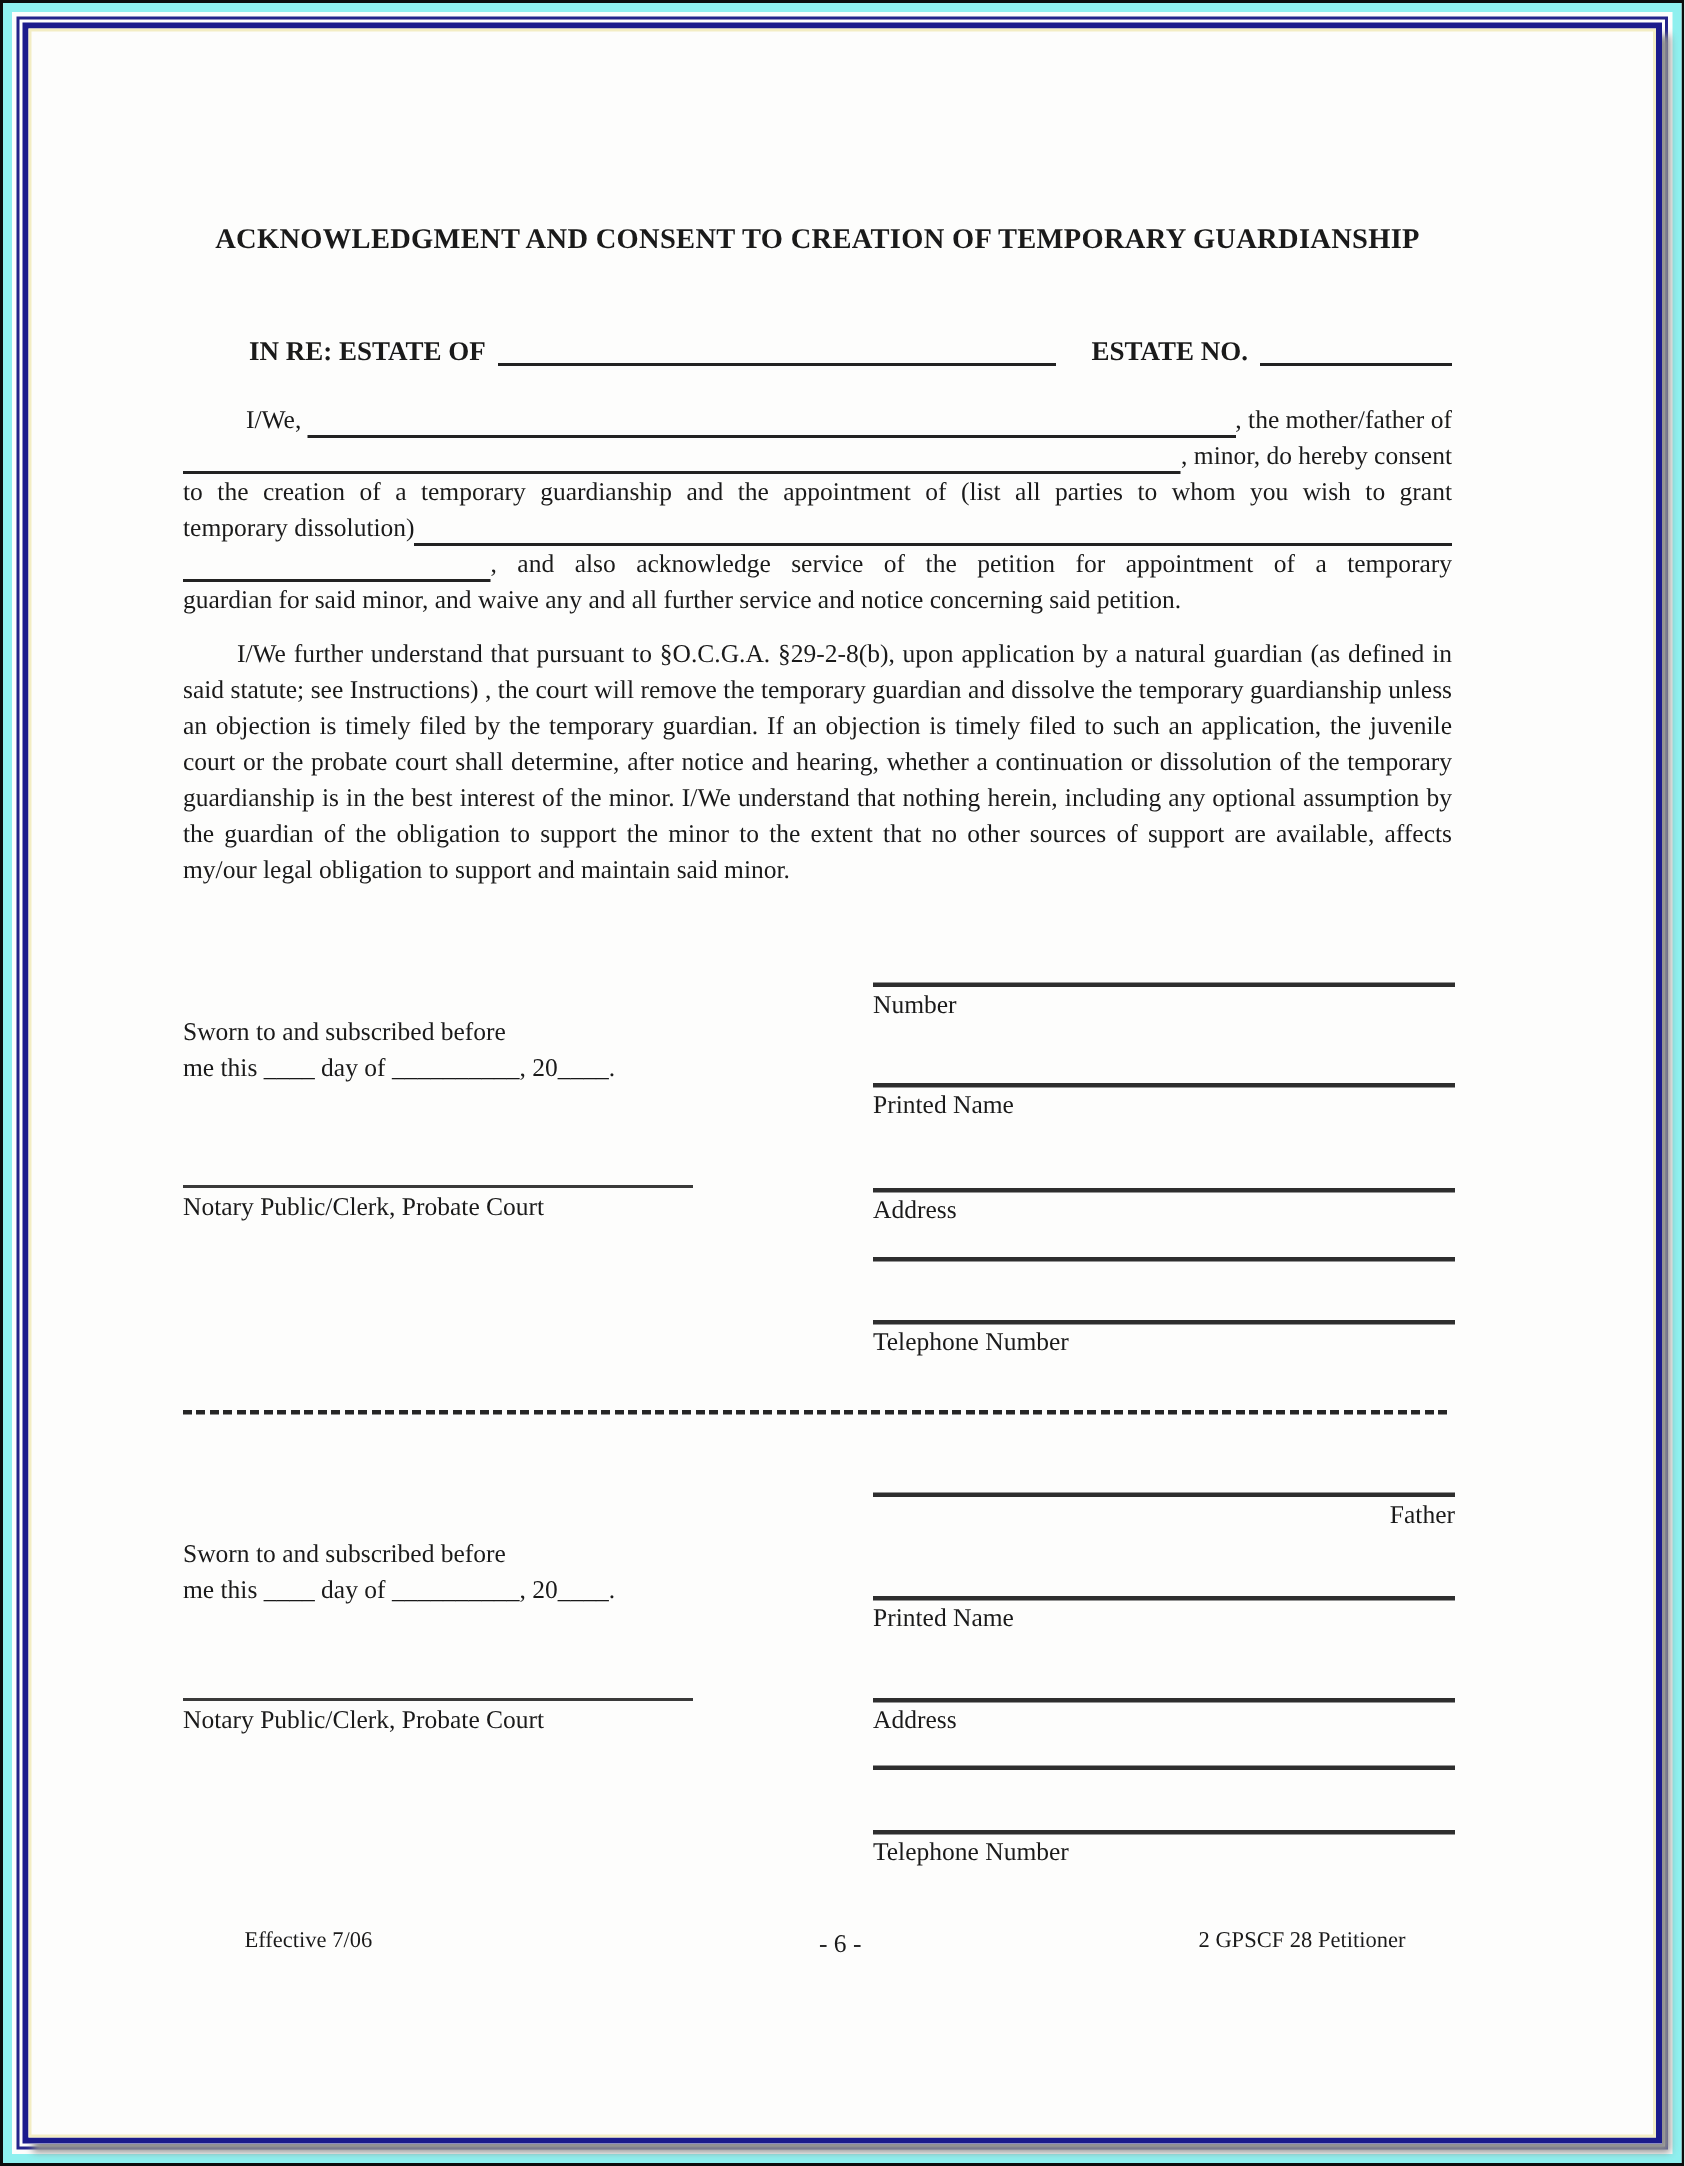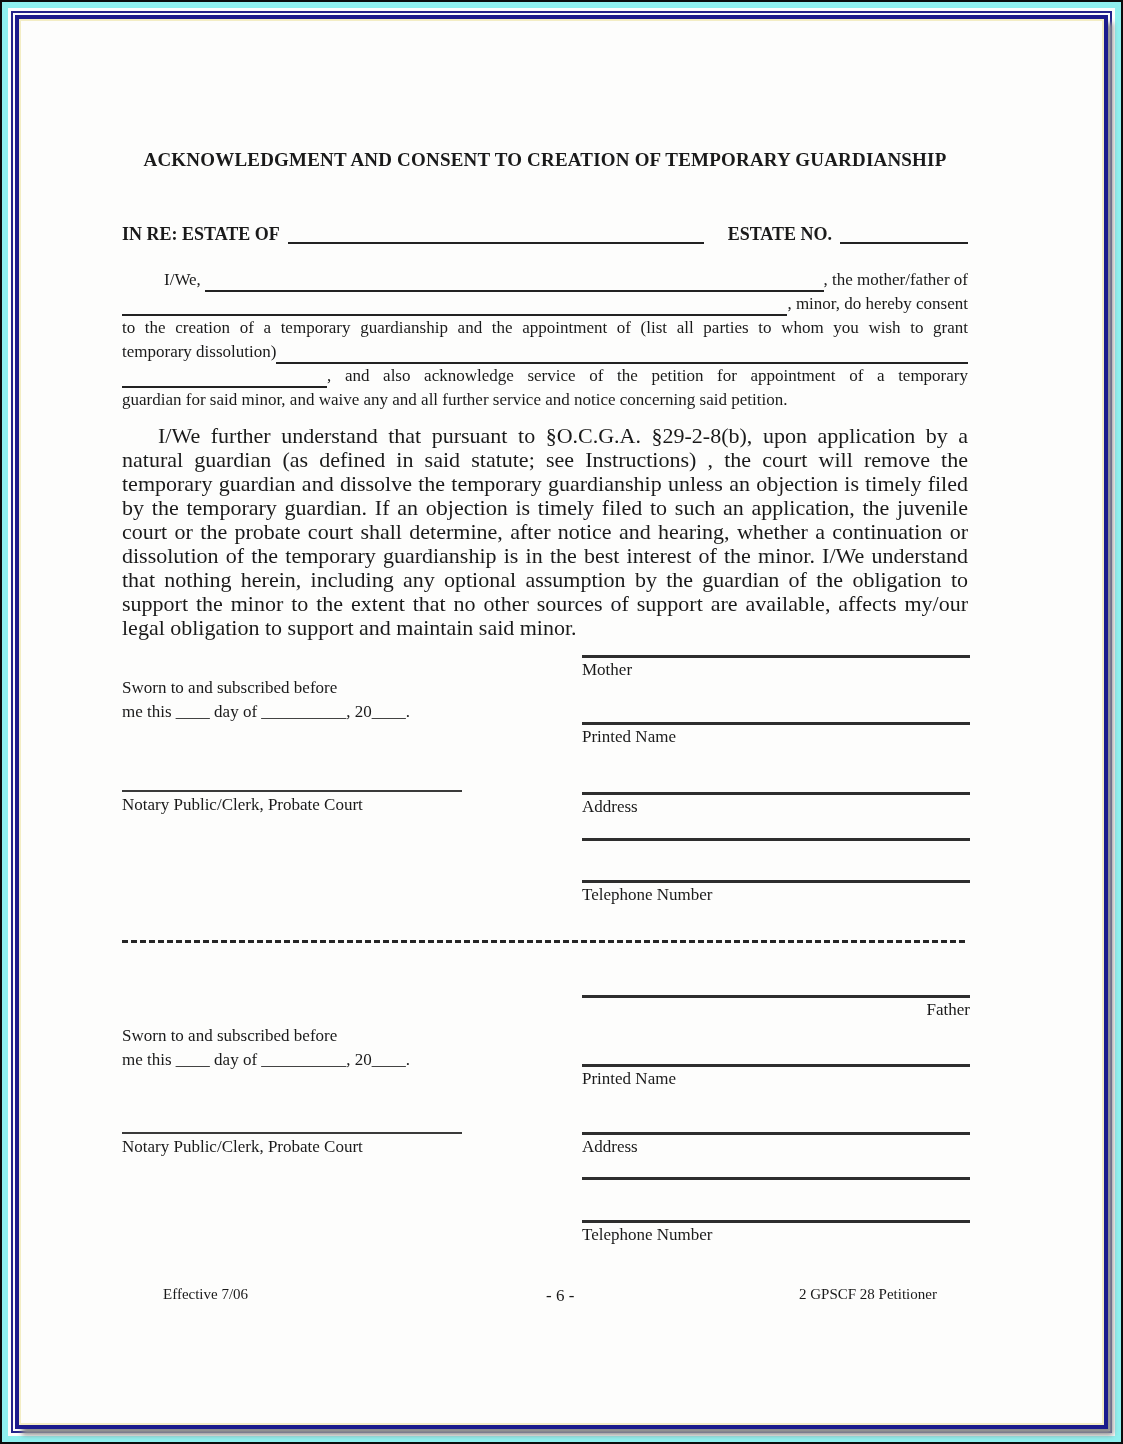--- a/index.html
+++ b/index.html
@@ -17,28 +17,28 @@
   .pinstripe{position:absolute;inset:11px;border:2px solid #23238a;}
   .navy-frame{position:absolute;inset:15px;border:4px solid #1b1b8c;
     box-shadow:6px 7px 5px -1px #8f8f8f;}
   .cream-inner{position:absolute;inset:19px;border:2px solid #f3edc4;}
   
   .abs{position:absolute;}
   .title{left:122px;top:146px;width:846px;text-align:center;
     font-weight:bold;font-size:19px;line-height:28px;letter-spacing:.2px;}
   .inre{left:122px;top:222px;width:846px;display:flex;align-items:flex-start;
     font-weight:bold;font-size:18px;line-height:24px;}
-  .inre .lbl{white-space:pre;}
+  .inre .lbl{white-space:pre;margin-left:44px;}
   .fill{border-bottom:2px solid #222;height:20px;}
   .grow{flex:1 1 auto;}
   .p1{left:122px;top:268px;width:846px;font-size:17px;line-height:24px;}
   .p1 .row{display:flex;align-items:flex-end;height:24px;}
   .p1 .t{white-space:pre;}
   .just{text-align:justify;text-align-last:justify;}
-  .p2{left:122px;top:424px;width:846px;font-size:22px;line-height:24px;
+  .p2{left:122px;top:424px;width:846px;font-size:17px;line-height:24px;
     text-align:justify;text-indent:36px;}
   .sigblock{left:122px;width:846px;height:292px;font-size:17px;line-height:24px;}
   .sigblock .el{position:absolute;}
   .sline{border-top:3px solid #2e2e2e;height:0;}
   .nline{border-top:2px solid #3a3a3a;height:0;}
   .rc{left:460px;width:388px;}
   .dashsep{left:122px;top:940px;width:846px;height:3px;
     background:repeating-linear-gradient(to right,#262626 0 6px,transparent 6px 9px);}
   .footer{left:122px;top:1286px;width:846px;height:24px;font-size:15px;}
   .footer .f{position:absolute;top:0;margin-left:41px;}
@@ -89,21 +89,21 @@
     </div>
     <div class="row">
       <span>guardian for said minor, and waive any and all further service and notice concerning said petition.</span>
     </div>
   </div>
 
   <div class="abs p2">I/We further understand that pursuant to §O.C.G.A. §29-2-8(b), upon application by a natural guardian (as defined in said statute; see Instructions) , the court will remove the temporary guardian and dissolve the temporary guardianship unless an objection is timely filed by the temporary guardian.  If an objection is timely filed to such an application, the juvenile court or the probate court shall determine, after notice and hearing, whether a continuation or dissolution of the temporary guardianship is in the best interest of the minor.   I/We understand that nothing herein, including any optional assumption by the guardian of the obligation to support the minor to the extent that no other sources of support are available, affects my/our legal obligation to support and maintain said minor.</div>
 
   <div class="abs sigblock" style="top:648px;">
     <div class="el sline rc" style="top:7px;"></div>
-    <div class="el rc" style="top:10px;">Mother</div>
+    <div class="el rc" style="top:10px;">Number</div>
     <div class="el" style="left:0;top:28px;">Sworn to and subscribed before</div>
     <div class="el" style="left:0;top:52px;">me this ____ day of __________, 20____.</div>
     <div class="el sline rc" style="top:74px;"></div>
     <div class="el rc" style="top:77px;">Printed Name</div>
     <div class="el nline" style="left:0;top:142px;width:340px;"></div>
     <div class="el" style="left:0;top:145px;">Notary Public/Clerk, Probate Court</div>
     <div class="el sline rc" style="top:144px;"></div>
     <div class="el rc" style="top:147px;">Address</div>
     <div class="el sline rc" style="top:190px;"></div>
     <div class="el sline rc" style="top:232px;"></div>

